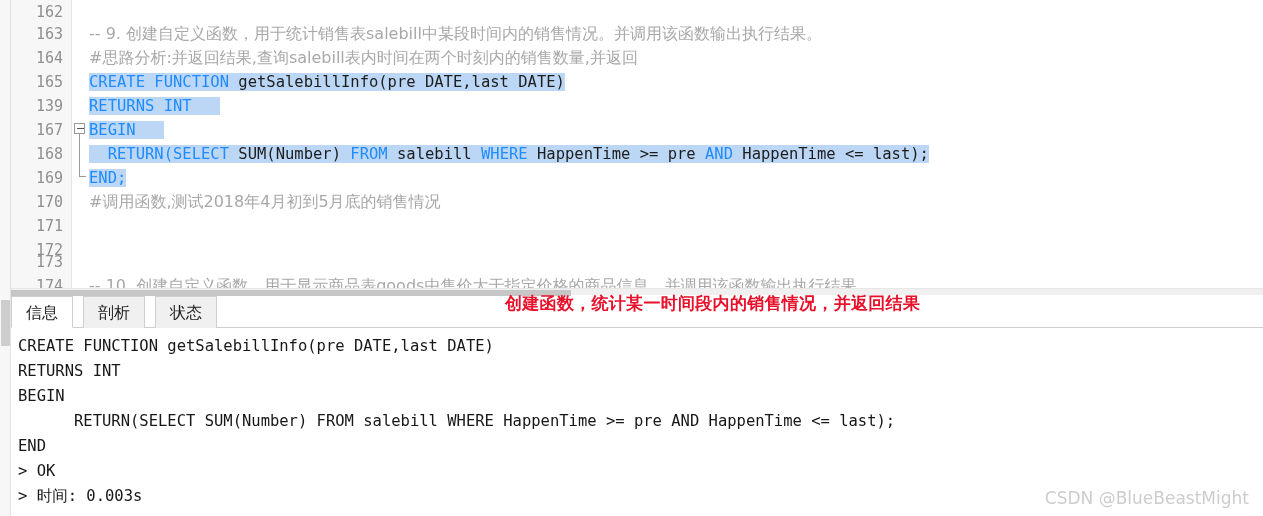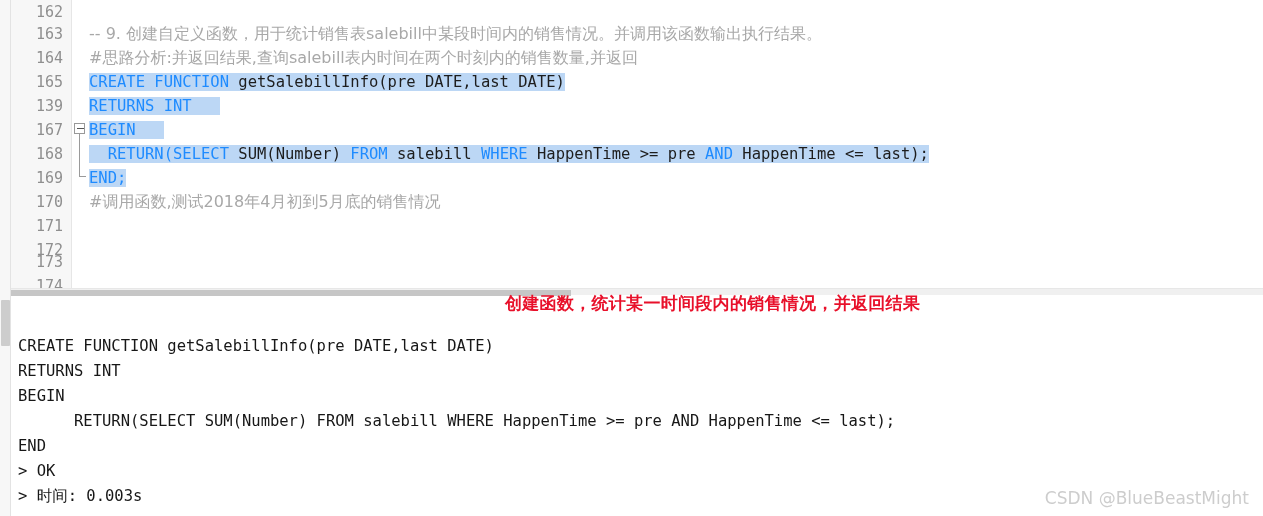--- a/index.html
+++ b/index.html
@@ -263,29 +263,35 @@
       <div class="code-line" style="top:142px"><span class="sel kw">  RETURN(</span><span class="sel kw">SELECT</span><span class="sel plain"> SUM(Number) </span><span class="sel kw">FROM</span><span class="sel plain"> salebill </span><span class="sel kw">WHERE</span><span class="sel plain"> HappenTime &gt;= pre </span><span class="sel kw">AND</span><span class="sel plain"> HappenTime &lt;= last);</span></div>
 
       <div class="code-line" style="top:166px"><span class="sel kw">END;</span></div>
 
       <div class="code-line cmt cn" style="top:190px; font-size:16px">#调用函数,测试2018年4月初到5月底的销售情况</div>
 
 
       <div class="code-line" style="top:238px"></div>
       <div class="code-line" style="top:250px"></div>
 
+      <div class="code-line cmt cn" style="top:274px; font-size:16px">-- 10. 创建自定义函数，用于显示商品表goods中售价大于指定价格的商品信息，并调用该函数输出执行结果。</div>
     </div>
   </div>
 
   <div class="ed-hscroll">
     <div class="ed-hthumb"></div>
   </div>
 
   <div class="annotation">创建函数，统计某一时间段内的销售情况，并返回结果</div>
 
+  <div class="tabstrip">
+    <div class="tab active" style="left:0px">信息</div>
+    <div class="tab" style="left:72px">剖析</div>
+    <div class="tab" style="left:144px">状态</div>
+  </div>
 
   <div class="output">
     <div class="out-line" style="top:6px">CREATE FUNCTION getSalebillInfo(pre DATE,last DATE)</div>
     <div class="out-line" style="top:31px">RETURNS INT</div>
     <div class="out-line" style="top:56px">BEGIN</div>
     <div class="out-line" style="top:81px">      RETURN(SELECT SUM(Number) FROM salebill WHERE HappenTime &gt;= pre AND HappenTime &lt;= last);</div>
     <div class="out-line" style="top:106px">END</div>
     <div class="out-line" style="top:131px">&gt; OK</div>
     <div class="out-line" style="top:156px">&gt; 时间: 0.003s</div>
   </div>

